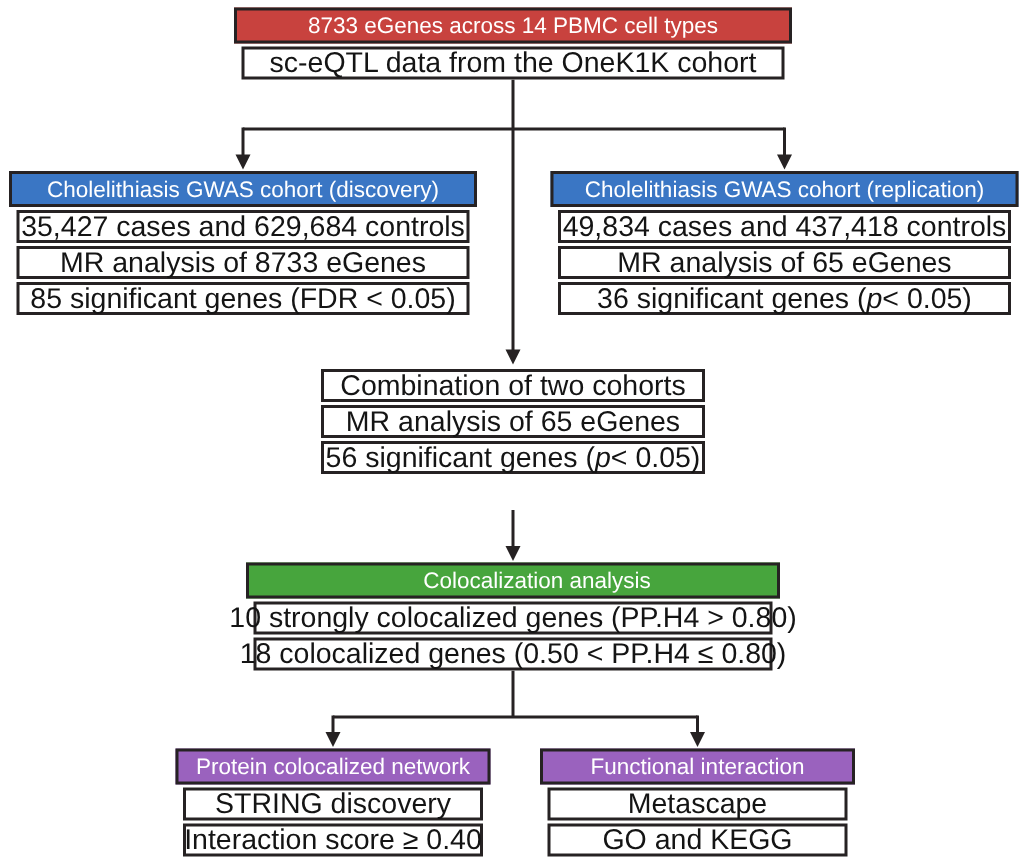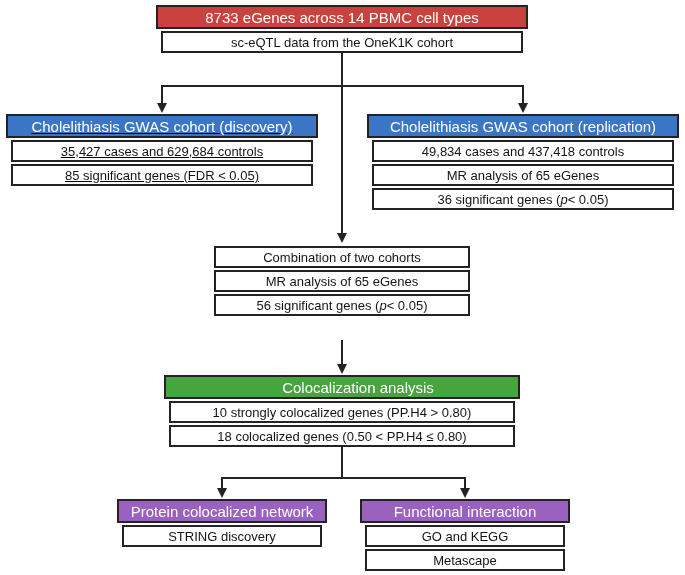--- a/index.html
+++ b/index.html
@@ -17,21 +17,21 @@
     display:flex; align-items:center; justify-content:center;
     white-space:nowrap;
   }
   .hdr-red    { background:var(--red); }
   .hdr-blue   { background:var(--blue); }
   .hdr-orange { background:var(--orange); }
   .hdr-green  { background:var(--green);padding-left:32px; }
   .hdr-purple { background:var(--purple); }
   .row {
     box-sizing:border-box; height:22px; border:2px solid var(--line);
-    background:var(--row_bg); color:#141414; font-size:13px; line-height:1;
+    background:var(--row_bg); color:#141414; font-size:19px; line-height:1;
     display:flex; align-items:center; justify-content:center;
     width:calc(100% - 10px); margin:2px auto 0; white-space:nowrap;
   }
   .row i { font-style:italic; }
 </style>
 </head>
 <body>
 
 <div class="stage">
 
@@ -55,24 +55,29 @@
 
   <div class="col" style="left:156px; top:5px; width:372px;">
     <div class="hdr hdr-red">8733 eGenes across 14 PBMC cell types</div>
     <div class="row">
         <span>sc-eQTL data from the OneK1K cohort</span>
         <i></i>
         <span></span>
       </div>
   </div>
 
-  <div class="col" style="left:6px; top:114px; width:312px;text-decoration:underline;">
+  <div class="col" style="left:6px; top:114px; width:312px;">
     <div class="hdr hdr-blue">Cholelithiasis GWAS cohort (discovery)</div>
     <div class="row">
         <span>35,427 cases and 629,684 controls</span>
+        <i></i>
+        <span></span>
+      </div>
+    <div class="row">
+        <span>MR analysis of 8733 eGenes</span>
         <i></i>
         <span></span>
       </div>
     <div class="row">
         <span>85 significant genes (FDR &lt; 0.05)</span>
         <i></i>
         <span></span>
       </div>
   </div>
 
@@ -127,29 +132,34 @@
       </div>
   </div>
 
   <div class="col" style="left:117px; top:499px; width:210px;">
     <div class="hdr hdr-purple">Protein colocalized network</div>
     <div class="row">
         <span>STRING discovery</span>
         <i></i>
         <span></span>
       </div>
+    <div class="row">
+        <span>Interaction score ≥ 0.40</span>
+        <i></i>
+        <span></span>
+      </div>
   </div>
 
   <div class="col" style="left:360px; top:499px; width:210px;">
     <div class="hdr hdr-purple">Functional interaction</div>
     <div class="row">
-        <span>GO and KEGG</span>
+        <span>Metascape</span>
         <i></i>
         <span></span>
       </div>
     <div class="row">
-        <span>Metascape</span>
+        <span>GO and KEGG</span>
         <i></i>
         <span></span>
       </div>
   </div>
 
 </div>
 
 </body></html>

